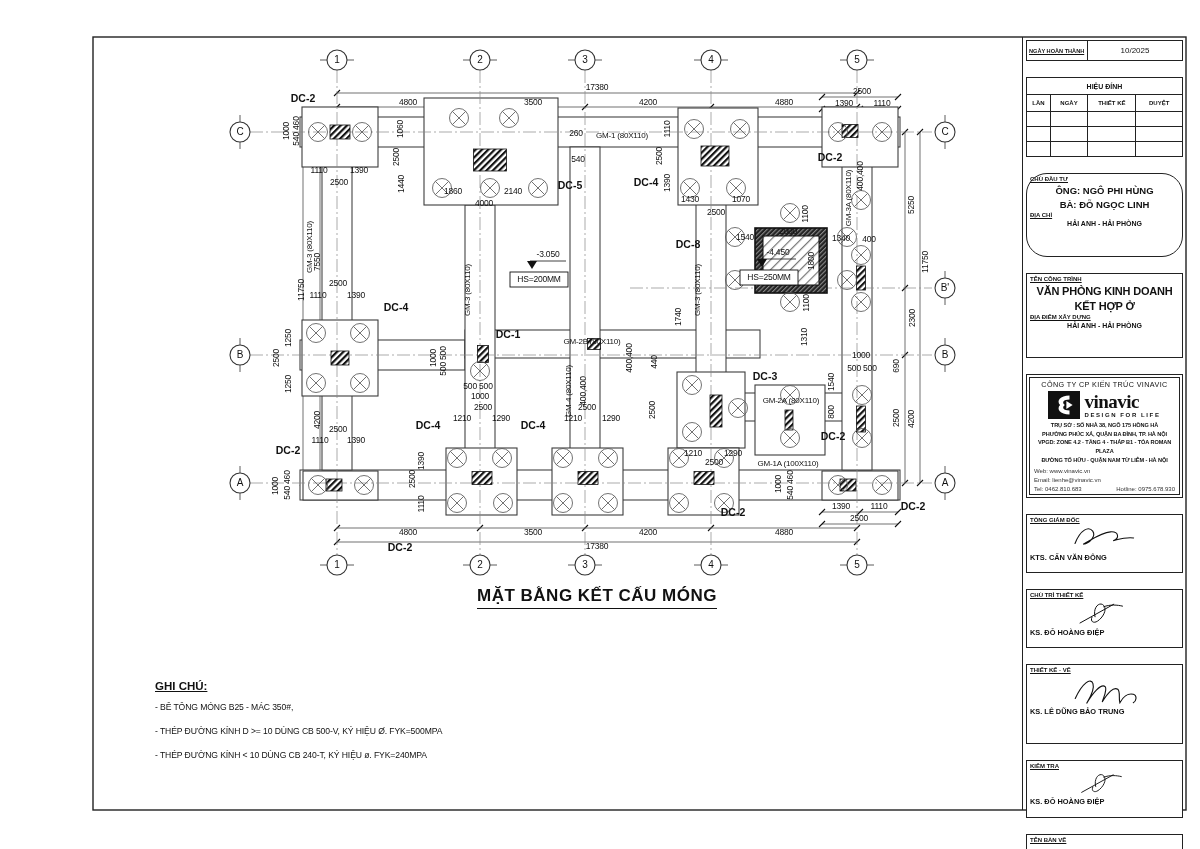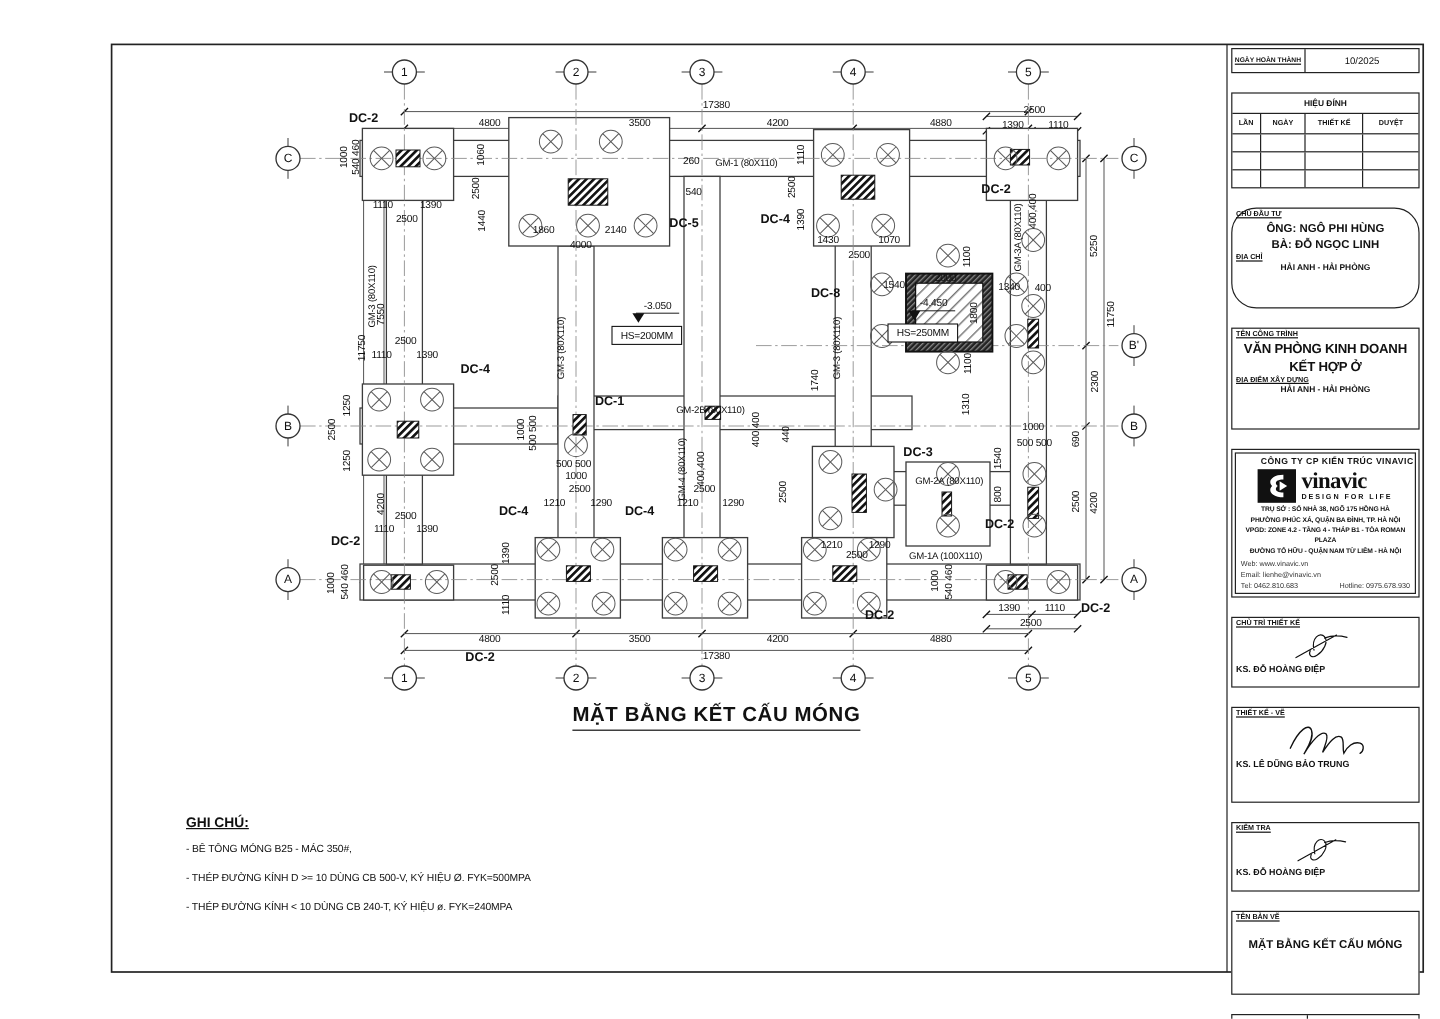--- a/index.html
+++ b/index.html
@@ -38,21 +38,21 @@
   .c3{width:31%;border-right:1px solid #222;}
   .c4{width:30%;}
   .tb-investor{height:84px;border-radius:21px;}
   .tb-investor .big{font-size:9.5px;font-weight:bold;text-align:center;margin-top:3px;}
   .tb-investor .val{font-size:7px;font-weight:bold;text-align:center;margin-top:2px;}
   .tb-project{height:85px;}
   .tb-project .big{font-size:11px;font-weight:bold;text-align:center;margin-top:3px;letter-spacing:-0.2px;}
   .tb-project .val{font-size:7px;font-weight:bold;text-align:center;margin-top:2px;}
   .tb-company{height:124px;padding:2px;}
   .tb-company .inner{border:1px solid #222;height:100%;box-sizing:border-box;padding:2px 1px;}
-  .co-name{font-size:7.2px;font-weight:bold;text-align:right;letter-spacing:0.4px;}
+  .co-name{font-size:7.2px;font-weight:normal;text-align:center;letter-spacing:0.4px;}
   .logo-row{display:flex;align-items:center;justify-content:center;gap:4px;margin:2px 0;}
   .logo-sq{width:32px;height:28px;background:#111;display:flex;align-items:center;justify-content:center;flex:none;}
   .logo-txt{line-height:1;}
   .logo-word{font-family:"Liberation Serif",serif;font-weight:bold;font-size:19px;letter-spacing:-0.5px;}
   .logo-tag{font-size:6px;font-weight:bold;letter-spacing:1.6px;margin-top:1px;}
   .co-addr{font-size:5.6px;font-weight:bold;text-align:center;line-height:1.55;letter-spacing:-0.1px;}
   .co-contact{font-size:6px;color:#333;margin:3px 0 0 3px;line-height:1.5;}
   .co-telrow{display:flex;justify-content:space-between;padding-right:3px;}
   .tb-sig .name{font-size:7.4px;font-weight:bold;padding:0 0 2px 3px;}
   .tb-sig svg{display:block;margin:0 auto;}
@@ -749,20 +749,27 @@
           <div>Web: www.vinavic.vn</div>
           <div>Email: lienhe@vinavic.vn</div>
           <div class="co-telrow">
             <span>Tel: 0462.810.683</span>
             <span>Hotline: 0975.678.930</span>
           </div>
         </div>
       </div>
     </div>
 
+    <div class="tb-box tb-sig tb-ceo">
+      <div class="tb-label">TỔNG GIÁM ĐỐC</div>
+      <svg width="110" height="30" viewBox="0 0 100 44">
+        <path d="M6,30 C14,10 26,4 32,12 C37,19 28,30 18,31 C28,26 44,14 58,13 C70,12 72,22 62,26 C70,24 82,20 92,22" fill="none" stroke="#111" stroke-width="1.6" stroke-linecap="round"></path>
+      </svg>
+      <div class="name">KTS. CẤN VĂN ĐÔNG</div>
+    </div>
 
     <div class="tb-box tb-sig tb-lead">
       <div class="tb-label">CHỦ TRÌ THIẾT KẾ</div>
       <svg width="110" height="30" viewBox="0 0 100 48">
         <path id="sigD" d="M10,40 L64,10 M34,30 C30,14 42,5 48,12 C54,19 46,32 38,37 C32,41 26,38 29,31 M48,14 C58,10 70,11 78,13" fill="none" stroke="#111" stroke-width="1.6" stroke-linecap="round"></path>
       </svg>
       <div class="name">KS. ĐỖ HOÀNG ĐIỆP</div>
     </div>
 
     <div class="tb-box tb-sig tb-des">

